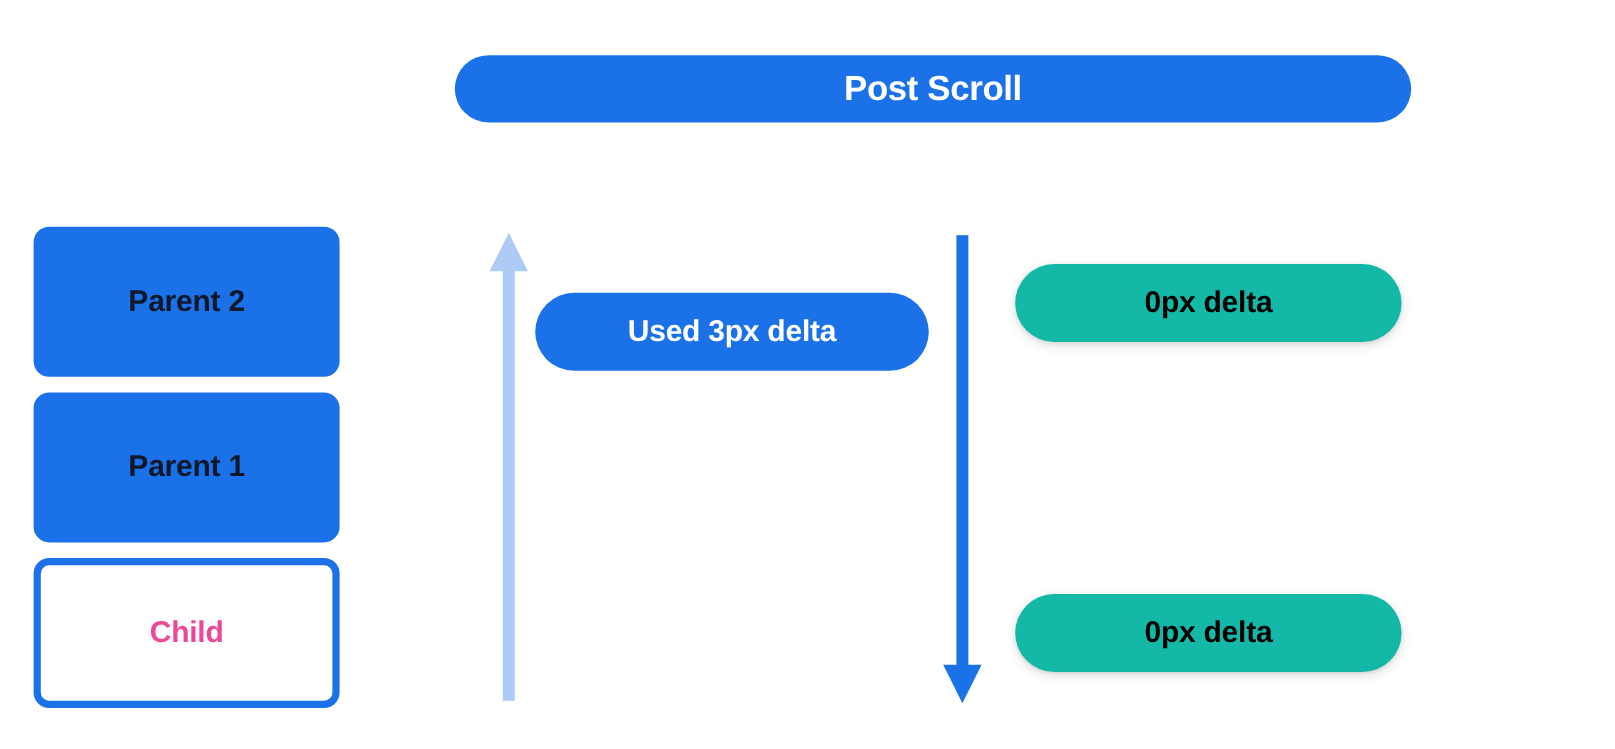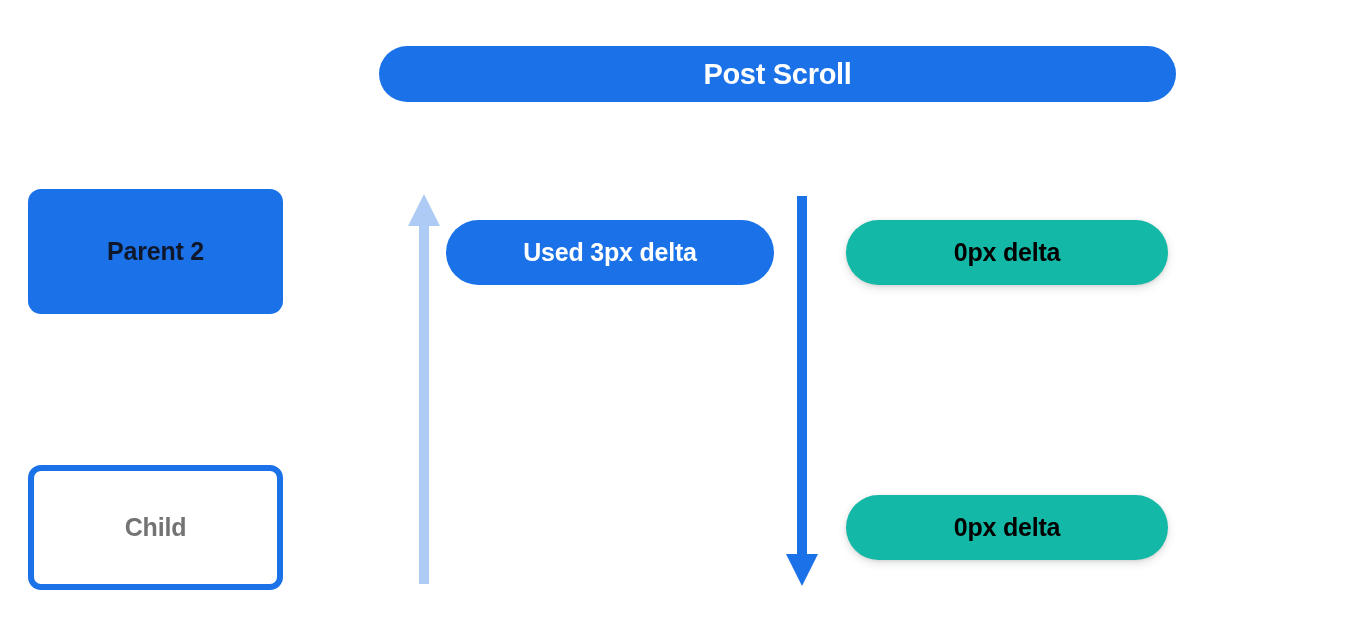--- a/index.html
+++ b/index.html
@@ -61,21 +61,21 @@
     background: #1b72e8;
   }
   .node-box.filled .label {
     color: #0f172a;
   }
   .node-box.outlined {
     background: #ffffff;
     border: 6px solid #1b72e8;
   }
   .node-box.outlined .label {
-    color: #737373;
+    color: #ec4899;
   }
   #node-parent2 { top: 189px; }
   #node-parent1 { top: 327px; }
   #node-child   { top: 465px; }
 
   
   .arrow {
     position: absolute;
   }
 
@@ -92,20 +92,21 @@
   .pill .label {
     font-size: 25px;
     font-weight: bold;
     letter-spacing: -0.2px;
     white-space: nowrap;
   }
   .pill.blue {
     left: 446px;
     width: 328px;
     background: #1b72e8;
+    margin-top: 24px;
   }
   .pill.blue .label {
     color: #ffffff;
   }
   .pill.white {
     left: 846px;
     width: 322px;
     background: #14b8a6;
     box-shadow: 0 3px 9px rgba(60, 64, 67, 0.17),
                 0 1px 3px rgba(60, 64, 67, 0.11);
@@ -125,20 +126,23 @@
 <div id="stage">
 
   <div class="header-bar">
     <span class="label">Post Scroll</span>
   </div>
 
   <div class="node-box filled" id="node-parent2">
     <span class="label">Parent 2</span>
   </div>
 
+  <div class="node-box filled" id="node-parent1">
+    <span class="label">Parent 1</span>
+  </div>
 
   <div class="node-box outlined" id="node-child">
     <span class="label">Child</span>
   </div>
 
   <svg class="arrow" style="left:405px; top:190px;" width="38" height="400" viewBox="0 0 38 400">
     <rect x="14" y="30" width="10" height="364" fill="#aecbf5"></rect>
     <polygon points="19,4 35,36 3,36" fill="#aecbf5"></polygon>
   </svg>
 

